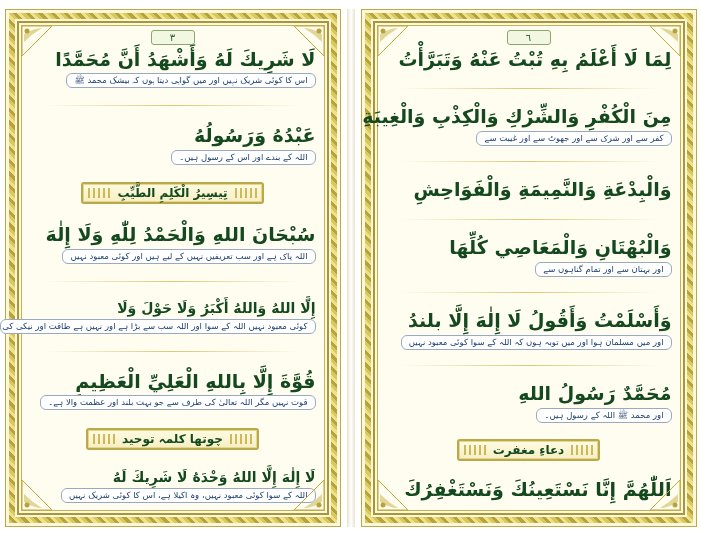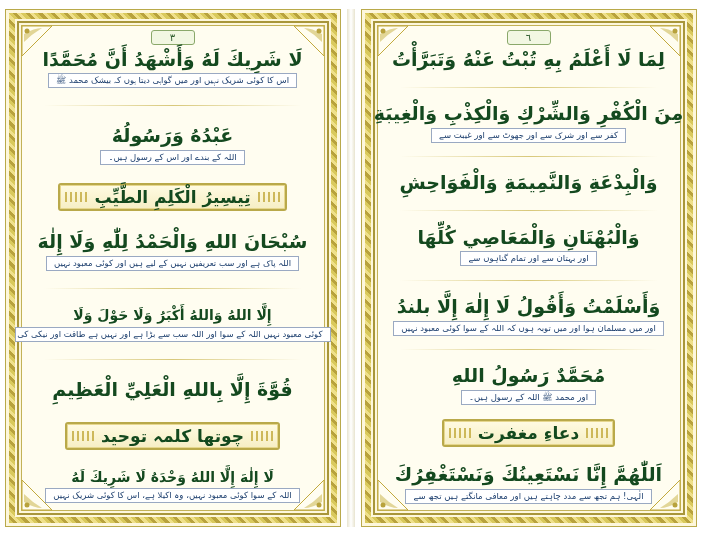--- a/index.html
+++ b/index.html
@@ -91,21 +91,21 @@
   
   .blocks {
     flex: 1;
     display: flex;
     flex-direction: column;
     justify-content: space-between;
   }
   .block {
     display: flex;
     flex-direction: column;
-    align-items: center;
+    align-items: flex-end;
   }
   .arabic {
     direction: rtl;
     text-align: center;
     font-family: "DejaVu Sans", sans-serif;
     font-size: 19px;
     line-height: 1.25;
     color: #14491f;
     font-weight: bold;
     white-space: nowrap;
@@ -118,38 +118,38 @@
     justify-content: center;
   }
   .urdu {
     direction: rtl;
     text-align: center;
     font-family: "DejaVu Sans", sans-serif;
     font-size: 8.5px;
     line-height: 11px;
     color: #1d3f6e;
     border: 1px solid #9aa9c2;
-    border-radius: 0;
+    border-radius: 6px;
     background: #ffffff;
     padding: 1px 7px;
     white-space: nowrap;
     max-width: 300px;
     overflow: hidden;
   }
   
   .heading-wrap {
     display: flex;
     justify-content: center;
     padding: 3px 0 3px 0;
   }
   .heading {
     position: relative;
     direction: rtl;
     font-family: "DejaVu Sans", sans-serif;
-    font-size: 17px;
+    font-size: 12px;
     color: #13491e;
     font-weight: bold;
     border: 2px solid #b9a94a;
     border-radius: 3px;
     background:
       linear-gradient(#fffbe2, #f6eec4);
     padding: 2px 34px;
     white-space: nowrap;
     box-shadow: inset 0 0 0 1px #e6d78e;
   }
@@ -281,23 +281,20 @@
             <div class="urdu">اور محمد ﷺ اللہ کے رسول ہیں۔</div>
           </div>
         </div>
 
         <div class="heading-wrap">
           <div class="heading">دعاءِ مغفرت</div>
         </div>
 
         <div class="block">
           <div class="arabic">اَللّٰهُمَّ إِنَّا نَسْتَعِينُكَ وَنَسْتَغْفِرُكَ</div>
-          <div class="urdu-wrap">
-            <div class="urdu">الٰہی! ہم تجھ سے مدد چاہتے ہیں اور معافی مانگتے ہیں تجھ سے</div>
-          </div>
         </div>
 
       </div>
     </div>
   </div>
 
   <div class="gutter"></div>
 
   <div class="page">
     <div class="page-inner-border"></div>
@@ -370,20 +367,23 @@
         <div class="block">
           <div class="arabic sm">إِلَّا اللهُ وَاللهُ أَكْبَرُ وَلَا حَوْلَ وَلَا</div>
           <div class="urdu-wrap">
             <div class="urdu">کوئی معبود نہیں اللہ کے سوا اور اللہ سب سے بڑا ہے اور نہیں ہے طاقت اور نیکی کی</div>
           </div>
         </div>
         <div class="sep"></div>
 
         <div class="block">
           <div class="arabic">قُوَّةَ إِلَّا بِاللهِ الْعَلِيِّ الْعَظِيمِ</div>
+          <div class="urdu-wrap">
+            <div class="urdu">قوت نہیں مگر اللہ تعالیٰ کی طرف سے جو بہت بلند اور عظمت والا ہے۔</div>
+          </div>
         </div>
 
         <div class="heading-wrap">
           <div class="heading">چوتھا کلمہ توحید</div>
         </div>
 
         <div class="block">
           <div class="arabic sm">لَا إِلٰهَ إِلَّا اللهُ وَحْدَهُ لَا شَرِيكَ لَهُ</div>
           <div class="urdu-wrap">
             <div class="urdu">اللہ کے سوا کوئی معبود نہیں، وہ اکیلا ہے، اس کا کوئی شریک نہیں</div>

